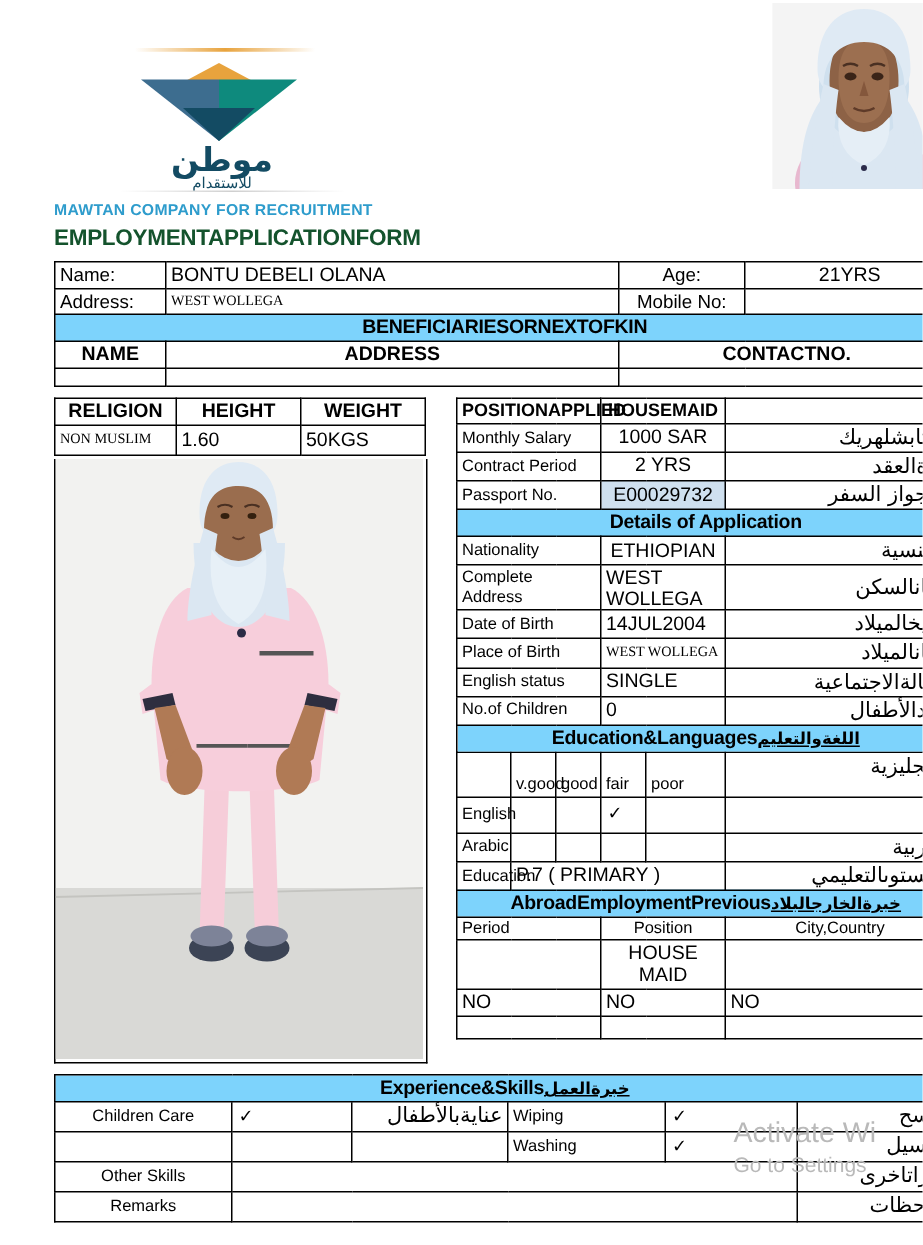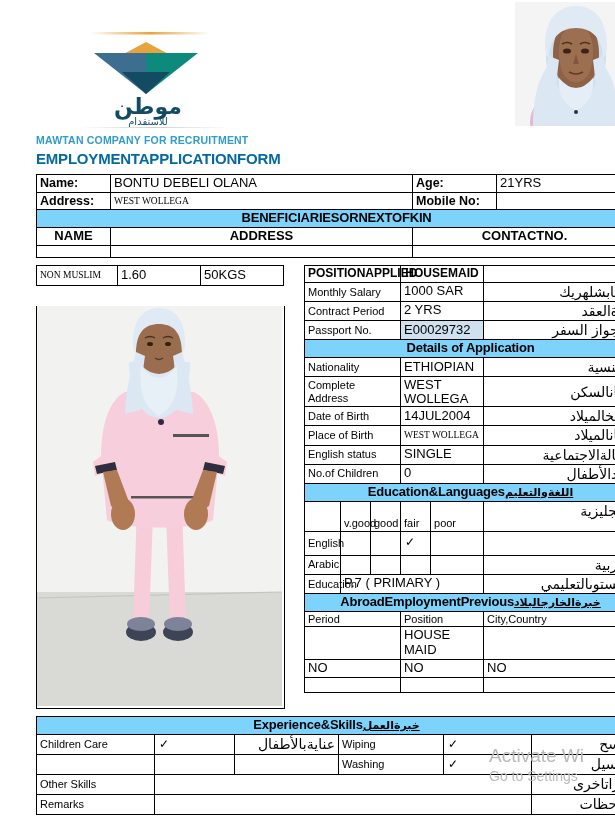--- a/index.html
+++ b/index.html
@@ -20,38 +20,38 @@
   }
   .photo-head svg{display:block;}
 
   .company{
     position:absolute;left:8px;top:134px;
     font-size:10.5px;font-weight:bold;color:#2e9ccc;
     letter-spacing:.2px;
   }
   .formtitle{
     position:absolute;left:8px;top:150px;
-    font-size:15px;font-weight:bold;color:#0369a1;
+    font-size:15px;font-weight:bold;color:#14532d;
     letter-spacing:-.2px;
   }
 
   
   table{border-collapse:collapse;table-layout:fixed;}
   td,th{
     border:1px solid #000;
     font-size:11px;
     padding:1px 3px;
     vertical-align:middle;
     line-height:1.15;
   }
   .tbl-top{position:absolute;left:8px;top:174px;width:600px;}
-  .lbl{font-weight:bold;font-size:12.5px;}
+  .lbl{font-weight:normal;font-size:12.5px;}
   .serif{font-family:Liberation Sans, sans-serif;font-size:13px;}
   .serif-sm{font-family:"Liberation Serif",serif;font-size:9.5px;}
-  .ctr{text-align:left;}
+  .ctr{text-align:center;}
   .band{
     background:#7dd3fc;text-align:center;font-weight:bold;font-size:13px;
     letter-spacing:-.2px;
   }
   .colhdr{text-align:center;font-weight:bold;font-size:13px;}
   .ar{
     direction:rtl;text-align:right;font-size:14px;
     font-family:"DejaVu Sans",sans-serif;
   }
   .ar-u{text-decoration:underline;text-align:center;}
@@ -175,20 +175,25 @@
     </tbody>
   </table>
 
   <table class="tbl-left">
     <colgroup>
         <col style="width:81px">
         <col style="width:83px">
         <col style="width:83px">
       </colgroup>
     <tbody>
+      <tr>
+        <td class="colhdr">RELIGION</td>
+        <td class="colhdr">HEIGHT</td>
+        <td class="colhdr">WEIGHT</td>
+      </tr>
       <tr style="height:20px">
         <td class="serif-sm">NON MUSLIM</td>
         <td class="serif">1.60</td>
         <td class="serif">50KGS</td>
       </tr>
     </tbody>
   </table>
 
   <div class="photo-body">
     <svg width="245" height="400" viewBox="0 0 245 400">

